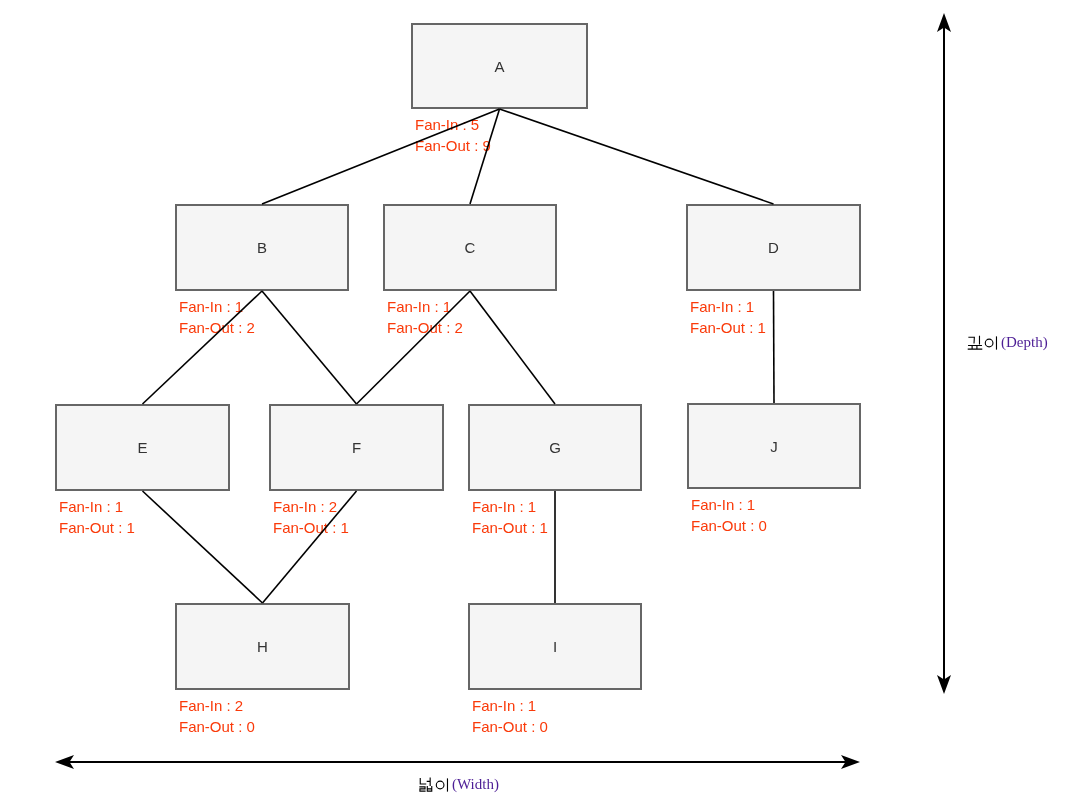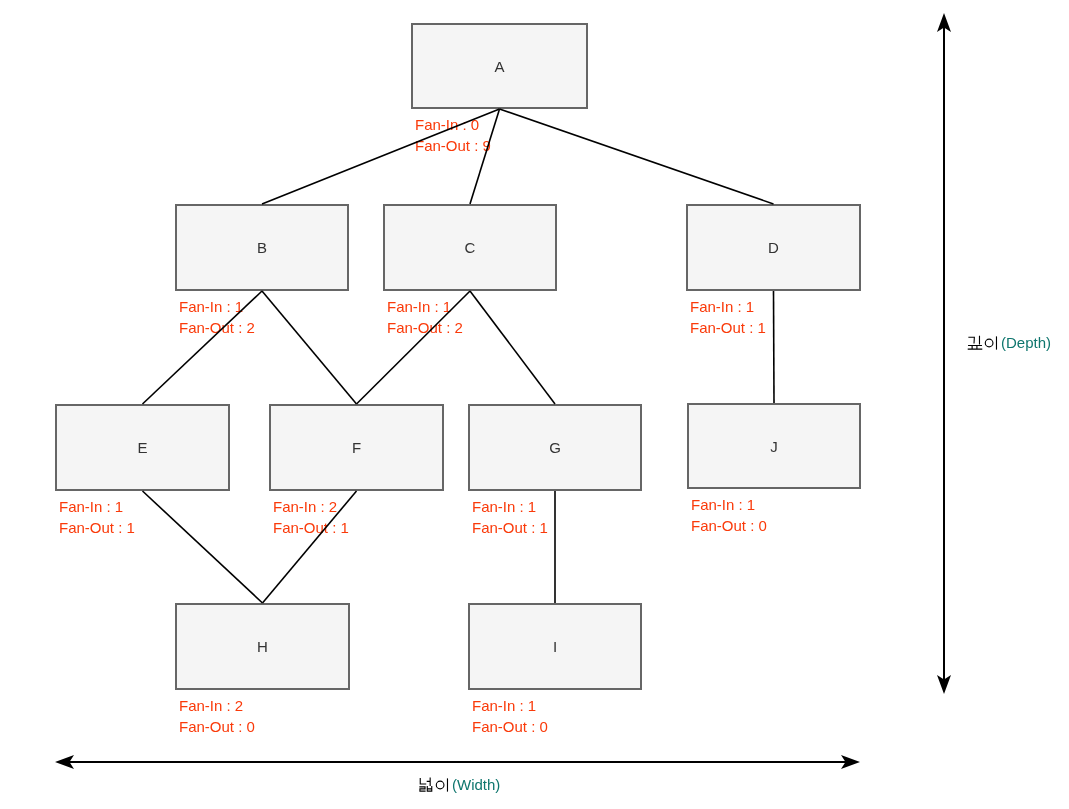--- a/index.html
+++ b/index.html
@@ -4,39 +4,39 @@
 <style>
   html,body{margin:0;padding:0;background:#ffffff;}
   body{font-family:"Liberation Sans","DejaVu Sans",sans-serif;}
   .canvas{position:relative;width:1069px;height:809px;background:#ffffff;overflow:hidden;}
   #diagram-svg{position:absolute;left:0;top:0;z-index:3;pointer-events:none;}
   #nodes-layer{position:absolute;left:0;top:0;width:100%;height:100%;z-index:1;}
   .node{position:absolute;background:#f5f5f5;border:2px solid #666666;box-sizing:border-box;
         display:flex;align-items:center;justify-content:center;}
   .node-label{font-size:15px;color:#333333;}
   .fan-label{position:absolute;font-size:15px;line-height:21px;color:#fa3a0a;white-space:nowrap;}
-  .axis-label{position:absolute;font-size:15px;color:#0f766e;white-space:nowrap;display:flex;align-items:center;}
+  .axis-label{position:absolute;font-size:15px;color:#4c1d95;white-space:nowrap;display:flex;align-items:center;font-family:Liberation Serif, serif;}
   .hangul{width:16px;height:16px;margin-right:1px;flex:0 0 auto;}
   .hangul path,.hangul circle{stroke:#000;stroke-width:7;fill:none;stroke-linecap:square;}
   #diagram-svg line{stroke:#000000;}
   .edge{stroke-width:1.6;}
   .axis-line{stroke-width:2;}
   .arrow-head{fill:#000000;stroke:none;}
 </style>
 </head>
 <body>
 
 <div class="canvas">
 
   <div id="nodes-layer">
       <div class="node" style="left: 411px; top: 23px; width: 177px; height: 86px;">
         <span class="node-label">A</span>
       </div>
       <div class="fan-label" style="left: 415px; top: 114px;">
-        <div>Fan-In : 0</div>
+        <div>Fan-In : 5</div>
         <div>Fan-Out : 9</div>
       </div>
       <div class="node" style="left: 175px; top: 204px; width: 174px; height: 87px;">
         <span class="node-label">B</span>
       </div>
       <div class="fan-label" style="left: 179px; top: 296px;">
         <div>Fan-In : 1</div>
         <div>Fan-Out : 2</div>
       </div>
       <div class="node" style="left: 383px; top: 204px; width: 174px; height: 87px;">

